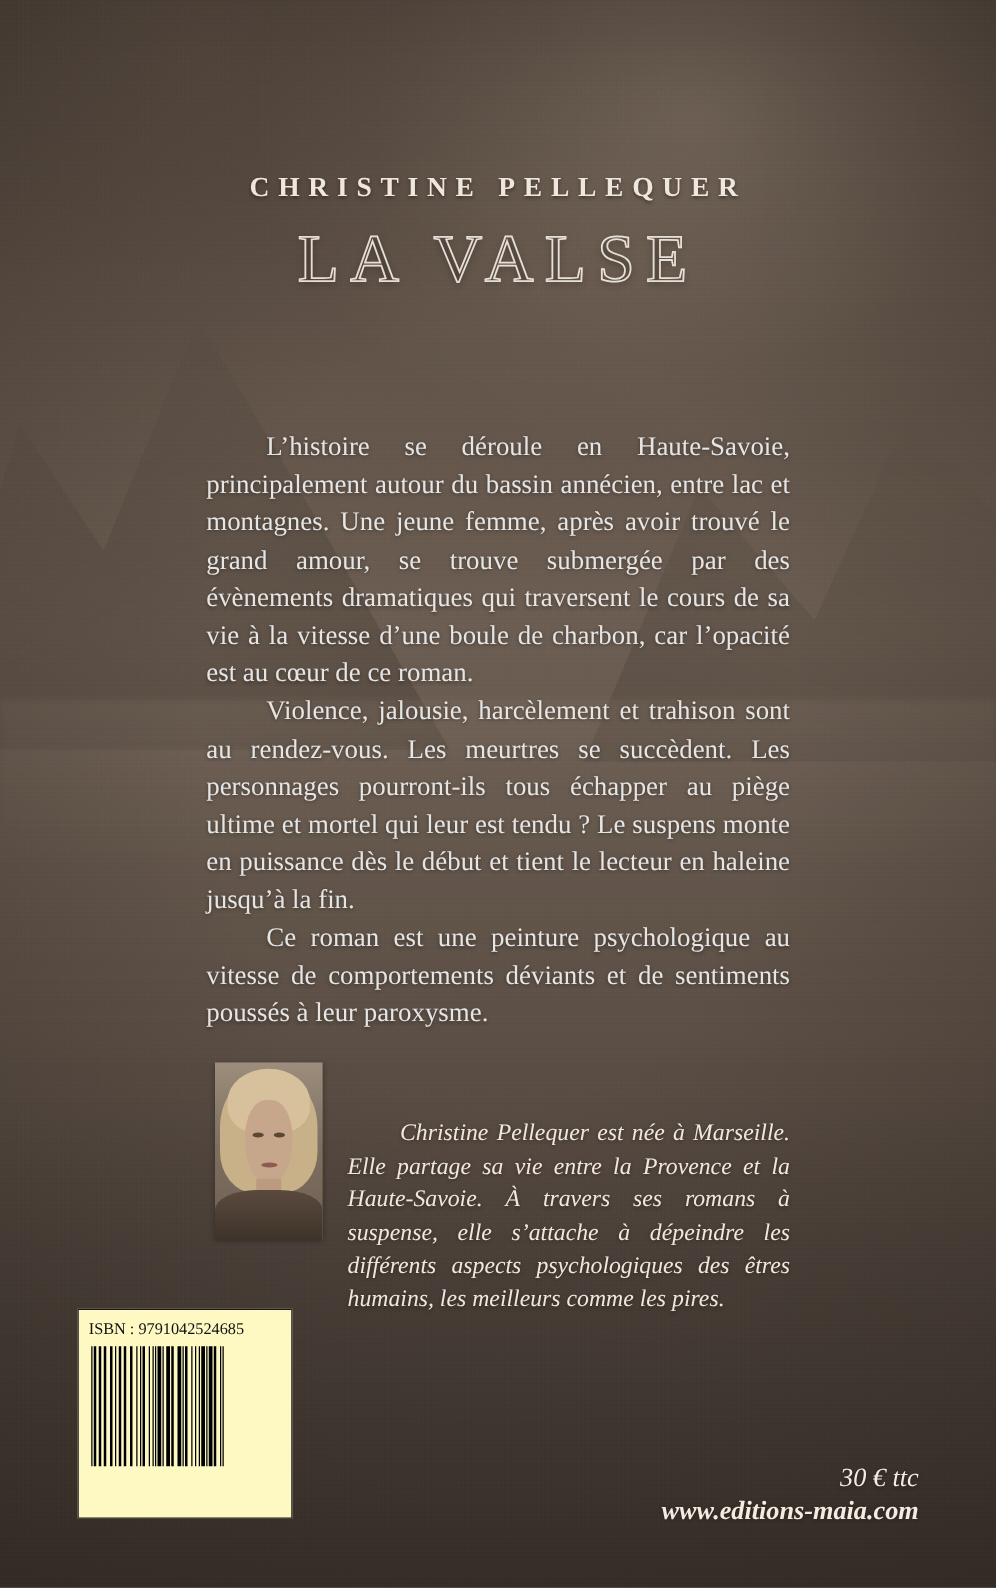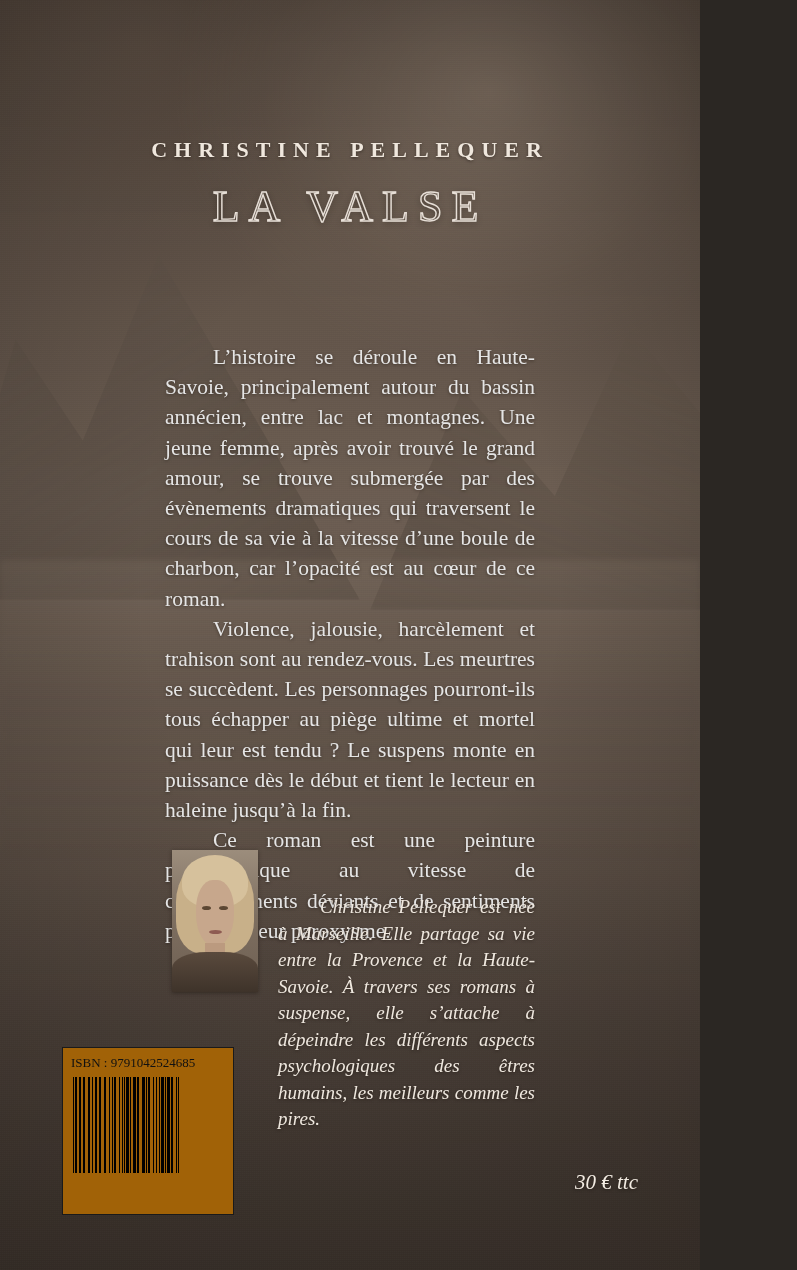--- a/index.html
+++ b/index.html
@@ -7,21 +7,21 @@
     margin: 0;
     padding: 0;
     background: #2b2723;
   }
   body {
     font-family: "Liberation Sans", sans-serif;
   }
 
   .cover {
     position: relative;
-    width: 700px;
+    width: 797px;
     height: 1270px;
     overflow: hidden;
     background: #6b5d52;
     box-sizing: border-box;
   }
 
   
   .bg-base {
     position: absolute;
     inset: 0;
@@ -105,21 +105,21 @@
   }
 
   .book-title {
     position: absolute;
     left: 0; right: 0;
     top: 168px;
     text-align: center;
     color: transparent;
     font-family: "Liberation Serif", serif;
     font-weight: 400;
-    font-size: 44px;
+    font-size: 54px;
     line-height: 78px;
     letter-spacing: 9px;
     -webkit-text-stroke: 1.4px rgba(243,236,228,0.92);
     text-stroke: 1.4px rgba(243,236,228,0.92);
     text-shadow: 0 2px 6px rgba(30,22,16,0.35);
   }
   .book-title .line2 { display: block; }
 
   .blurb {
     position: absolute;
@@ -181,21 +181,21 @@
   }
   .bio-text p { margin: 0; text-indent: 42px; }
 
   
   .barcode-box {
     position: absolute;
     left: 62px;
     top: 1047px;
     width: 172px;
     height: 168px;
-    background: #a16207;
+    background: #fef9c3;
     border: 1px solid #1a1a1a;
     box-sizing: border-box;
     padding: 7px 8px 4px 8px;
   }
   .isbn-label {
     font-family: "Liberation Serif", serif;
     font-size: 13px;
     color: #111;
     margin-bottom: 6px;
     white-space: nowrap;
@@ -355,15 +355,16 @@
           <span class="" style="width:2px"></span>
           <span class="sp" style="width:2px"></span>
           <span class="sp" style="width:1px"></span>
           <span class="" style="width:1px"></span>
           <span class="sp" style="width:1px"></span>
           <span class="" style="width:1px"></span>
         </div>
     </div>
 
     <div class="price">30 € ttc</div>
+    <div class="publisher-url">www.editions-maia.com</div>
 
   </div>
 </div>
 
 </body></html>

